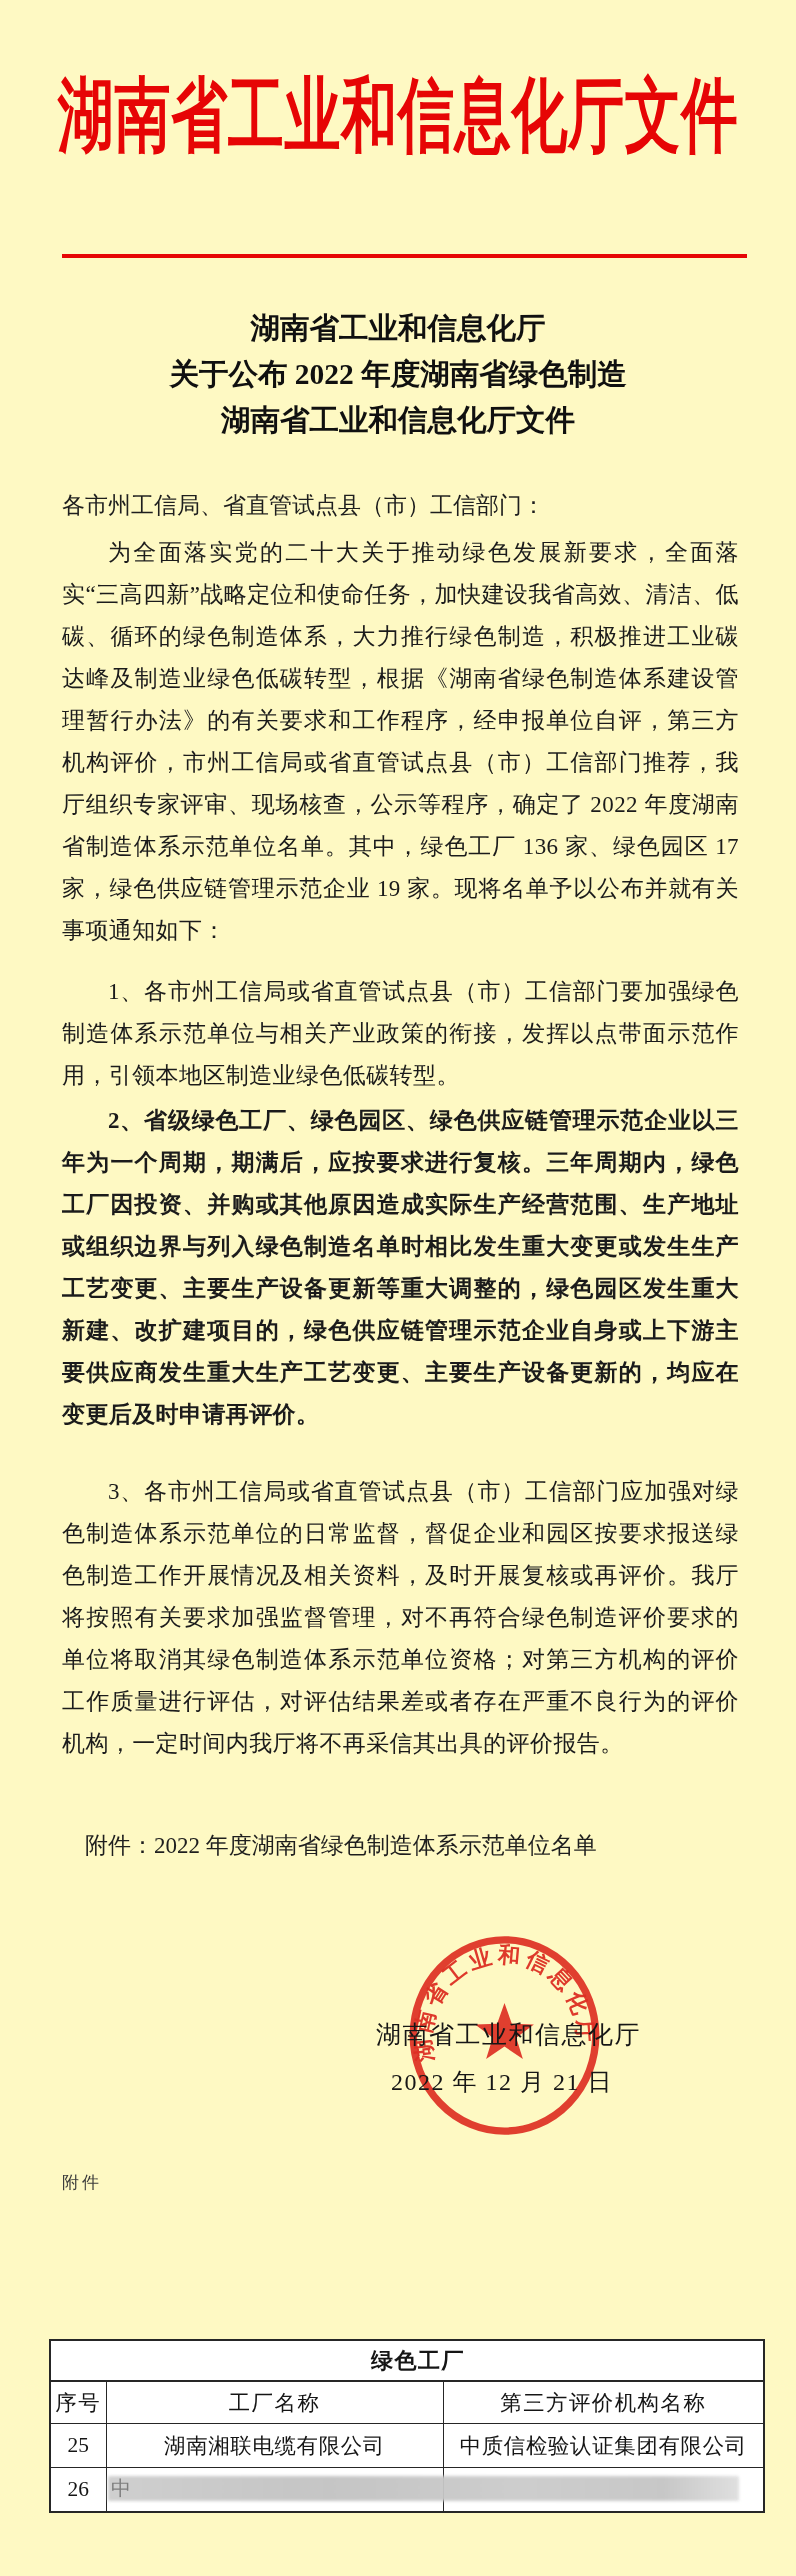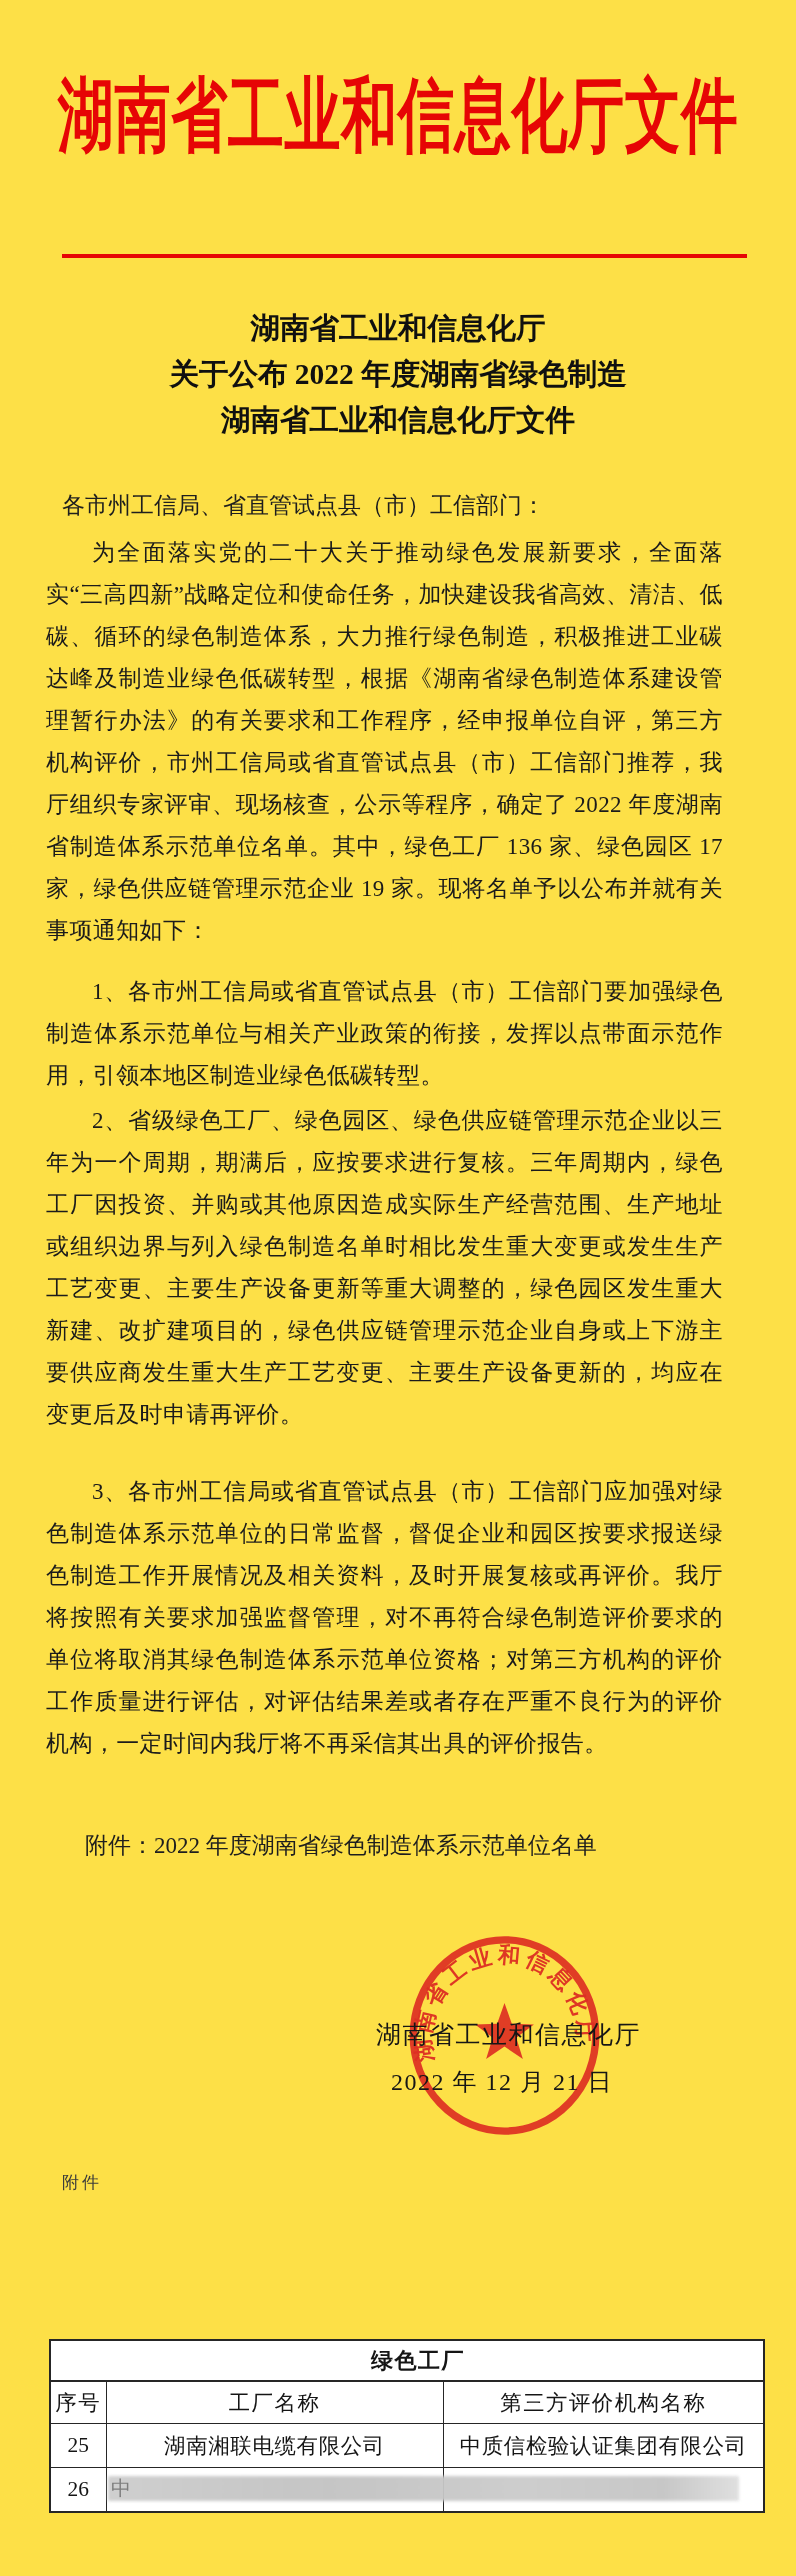--- a/index.html
+++ b/index.html
@@ -1,40 +1,40 @@
 <!DOCTYPE html>
 <html style="font-size:11.8px"><head>
 <meta charset="utf-8">
 <style>
   html,body{margin:0;padding:0;background:#ffffff;}
   .page{
-    position:relative;width:796px;height:2576px;background:#fde047;
+    position:relative;width:796px;height:2576px;background:#fef9c3;
     font-family:"Liberation Serif","DejaVu Serif",serif;color:#1e1e1e;overflow:hidden;
   }
   .banner{
     position:absolute;top:62px;left:0;width:100%;text-align:center;
     color:#e60505;font-weight:bold;font-size:56px;letter-spacing:0.7px;
     transform:scaleY(1.45);transform-origin:top center;white-space:nowrap;
   }
   .doc-number{
     position:absolute;top:218px;left:0;width:100%;text-align:center;
     font-size:24px;letter-spacing:2.2px;color:#111;
   }
   .red-rule{position:absolute;top:254px;left:62px;width:685px;height:4.4px;background:#e60505;}
   .doc-title{
     position:absolute;top:305px;left:0;width:100%;text-align:center;
     font-size:29.5px;font-weight:bold;line-height:46px;color:#101010;
   }
   .salutation{position:absolute;top:490px;left:62px;width:677px;font-size:23px;}
   .para{
-    position:absolute;left:46px;width:677px;font-size:23px;line-height:42px;
+    position:absolute;left:62px;width:677px;font-size:23px;line-height:42px;
     text-align:justify;letter-spacing:0.4px;color:#1b1b1b;
   }
   .indent2{text-indent:2em;}
-  #p1{top:532px;} #i1{top:971px;} #i2{top:1100px;} #i3{top:1471px;}
+  #p1{top:532px;} #i1{top:971px;} #i2{top:1100px;font-weight:bold;} #i3{top:1471px;}
   .attach-note{position:absolute;left:62px;top:1830px;width:677px;font-size:23px;text-indent:1em;}
   .seal{position:absolute;left:404px;top:1931px;width:201px;height:206px;z-index:1;}
   .sig-agency{position:absolute;top:2018px;left:221px;width:575px;text-align:center;font-size:25px;letter-spacing:1.5px;z-index:2;color:#161616;}
   .sig-date{position:absolute;top:2066px;left:221px;width:562px;text-align:center;font-size:24px;letter-spacing:1.5px;z-index:2;color:#161616;}
   .attach-label{position:absolute;top:2171px;left:62px;font-size:17px;color:#3b3b3b;letter-spacing:2.9px;}
   .attach-title{
     position:absolute;top:2254px;left:0;width:100%;text-align:center;
     font-size:27px;font-weight:bold;letter-spacing:1.5px;color:#0e0e0e;
   }
   table.roster{

